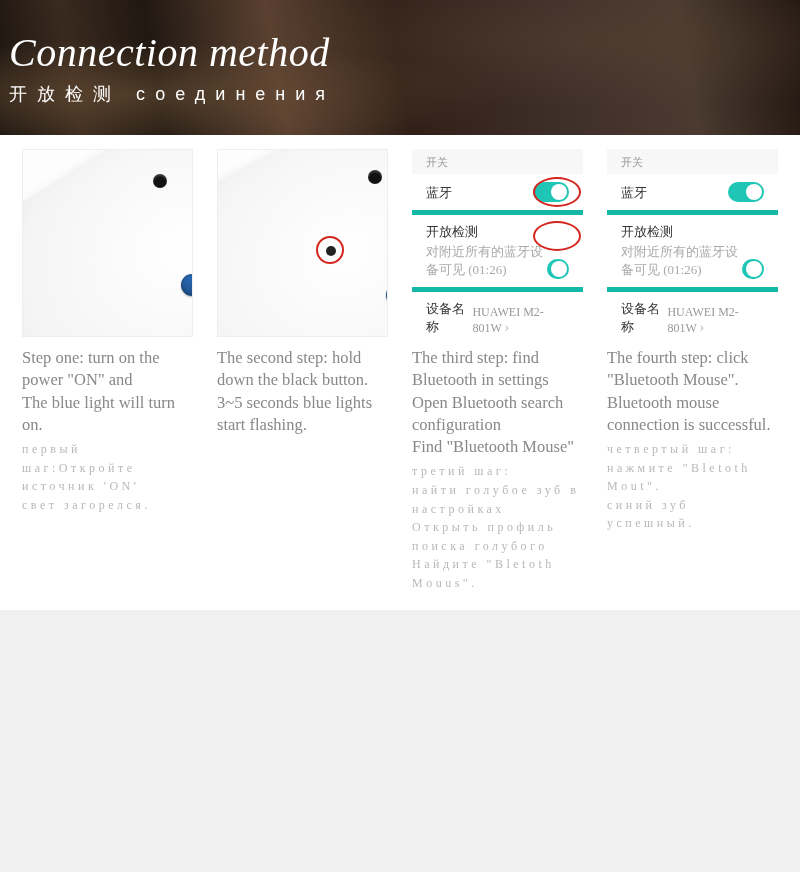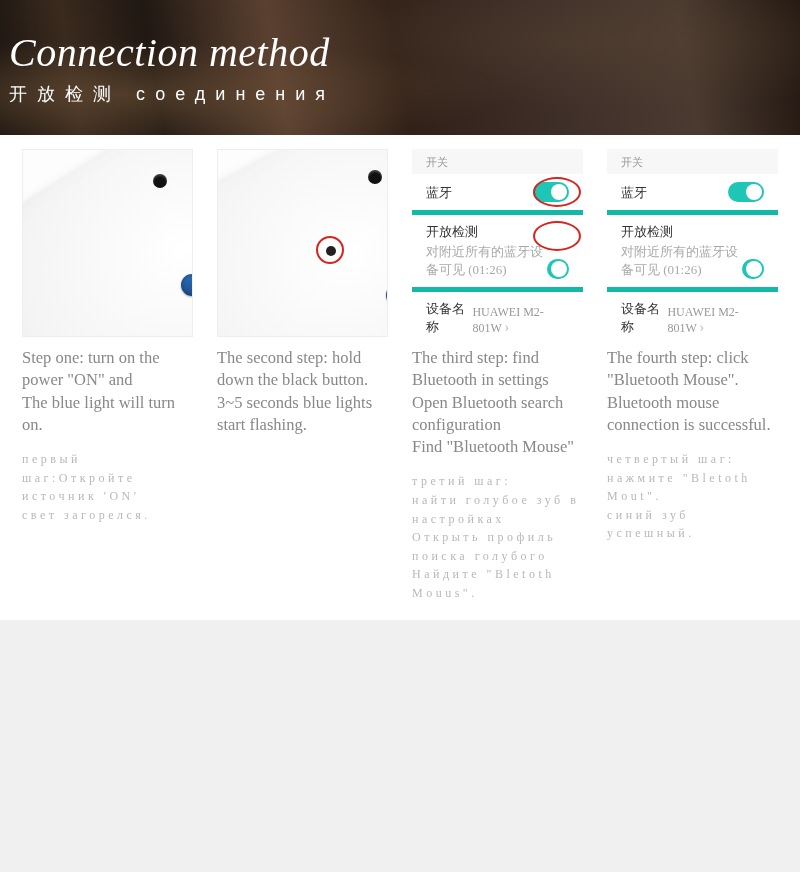--- a/index.html
+++ b/index.html
@@ -88,21 +88,21 @@
     color: #888;
     font-size: 16.5px;
     line-height: 1.35;
     margin-top: 10px;
   }
   .step-ru {
     color: #b8b8b8;
     font-size: 12px;
     line-height: 1.55;
     letter-spacing: 3.5px;
-    margin-top: 14px;
+    margin-top: 4px;
     white-space: pre-line;
   }
   
   .settings {
     width:100%; height:188px;
     background:#f7f7f7;
     font-size:12px; color:#444;
     overflow:hidden;
     position:relative;
   }

